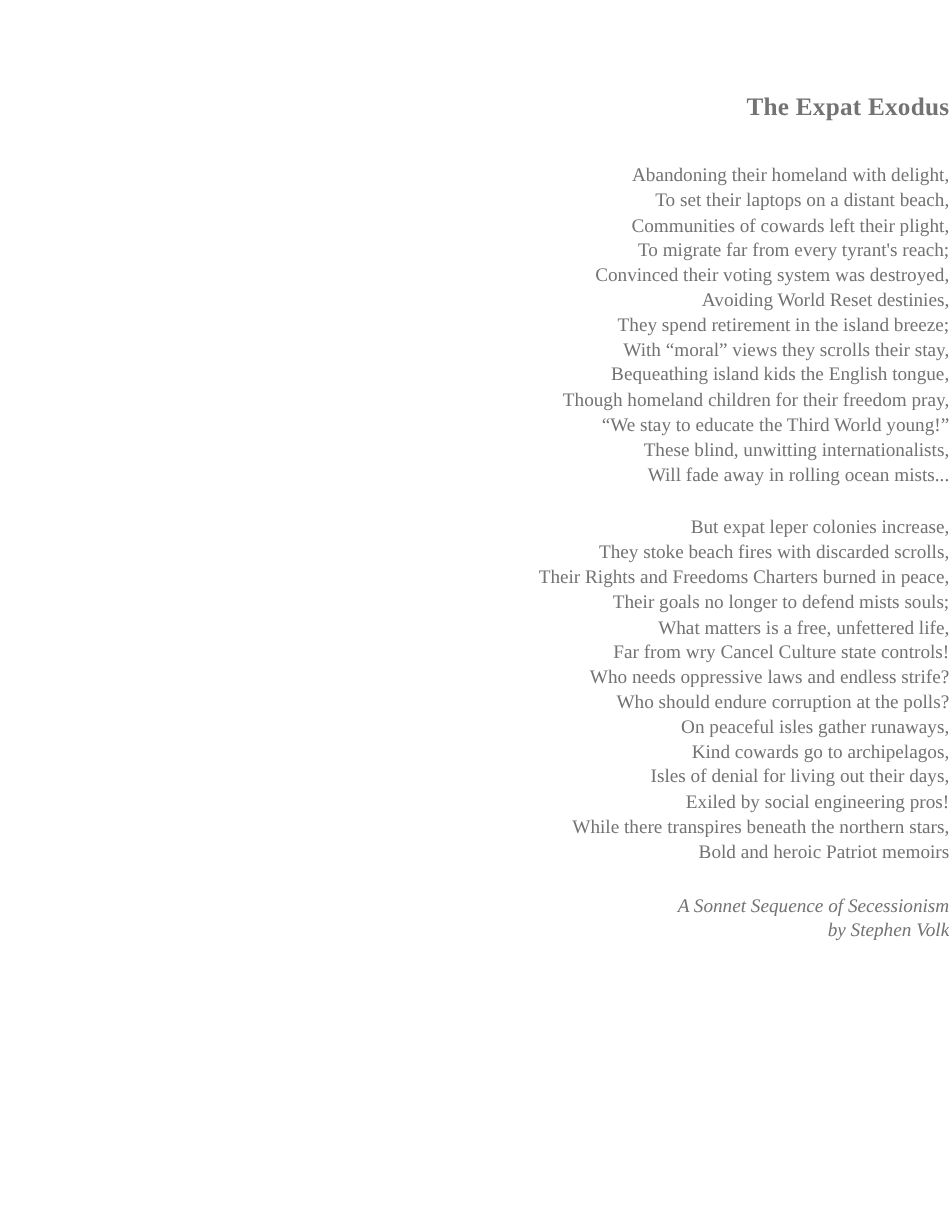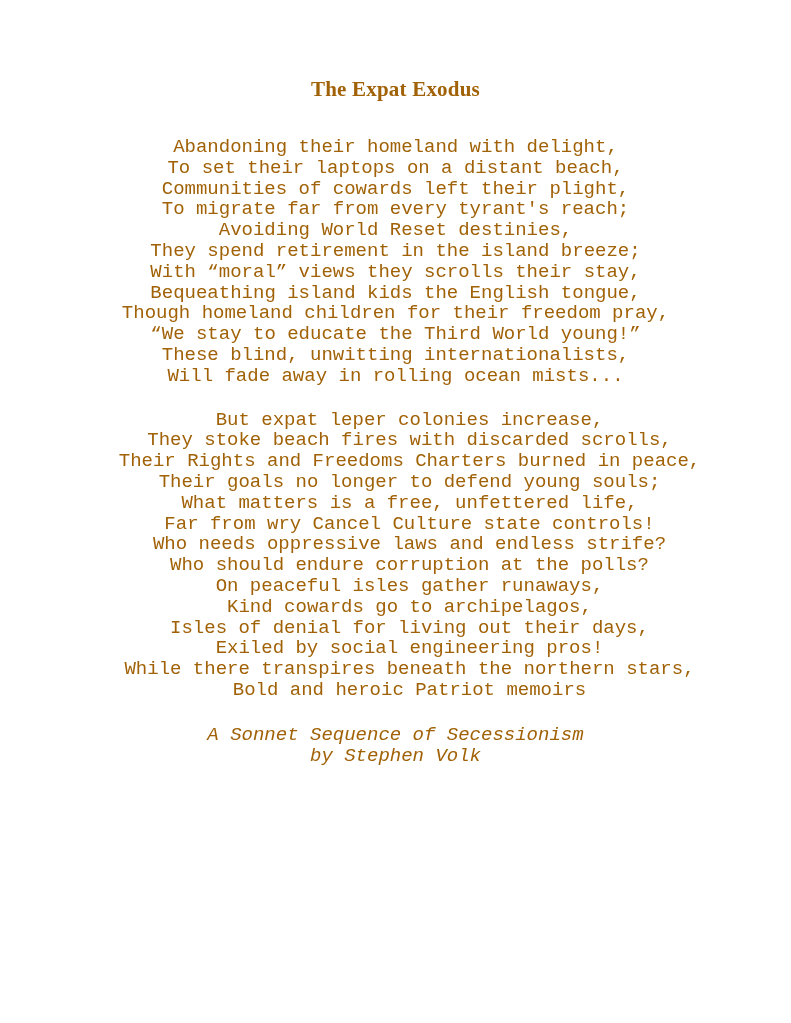--- a/index.html
+++ b/index.html
@@ -5,80 +5,80 @@
   html, body {
     margin: 0;
     padding: 0;
     background: #ffffff;
   }
   .page {
     width: 791px;
     height: 1023px;
     margin: 0 auto;
     background: #ffffff;
-    color: #a16207;
+    color: #737373;
     font-family: "Liberation Serif", serif;
-    text-align: center;
+    text-align: right;
     overflow: hidden;
     position: relative;
   }
   .poem-title {
     margin: 0;
     padding-top: 77px;
     font-size: 21px;
     line-height: 24px;
     font-weight: 700;
     letter-spacing: 0.2px;
   }
   .stanza {
     margin: 0;
     padding: 0;
   }
   .stanza-1 { margin-top: 36px; }
   .stanza-2 { margin-top: 23px; padding-left: 28px; }
   .line {
-    font-size: 19px;
+    font-size: 16px;
     line-height: 20.8px;
     white-space: pre;
-    font-family: Liberation Mono, monospace;
   }
   .colophon {
     margin-top: 24px;
     font-style: italic;
     font-size: 16px;
     line-height: 21px;
   }
 </style>
 </head>
 <body>
 
 <div class="page">
 
   <h1 class="poem-title">The Expat Exodus</h1>
 
   <div class="stanza stanza-1">
     <div class="line">Abandoning their homeland with delight,</div>
     <div class="line">To set their laptops on a distant beach,</div>
     <div class="line">Communities of cowards left their plight,</div>
     <div class="line">To migrate far from every tyrant's reach;</div>
+    <div class="line">Convinced their voting system was destroyed,</div>
     <div class="line">Avoiding World Reset destinies,</div>
     <div class="line">They spend retirement in the island breeze;</div>
     <div class="line">With “moral” views they scrolls their stay,</div>
     <div class="line">Bequeathing island kids the English tongue,</div>
     <div class="line">Though homeland children for their freedom pray,</div>
     <div class="line">“We stay to educate the Third World young!”</div>
     <div class="line">These blind, unwitting internationalists,</div>
     <div class="line">Will fade away in rolling ocean mists...</div>
   </div>
 
   <div class="stanza stanza-2">
     <div class="line">But expat leper colonies increase,</div>
     <div class="line">They stoke beach fires with discarded scrolls,</div>
     <div class="line">Their Rights and Freedoms Charters burned in peace,</div>
-    <div class="line">Their goals no longer to defend young souls;</div>
+    <div class="line">Their goals no longer to defend mists souls;</div>
     <div class="line">What matters is a free, unfettered life,</div>
     <div class="line">Far from wry Cancel Culture state controls!</div>
     <div class="line">Who needs oppressive laws and endless strife?</div>
     <div class="line">Who should endure corruption at the polls?</div>
     <div class="line">On peaceful isles gather runaways,</div>
     <div class="line">Kind cowards go to archipelagos,</div>
     <div class="line">Isles of denial for living out their days,</div>
     <div class="line">Exiled by social engineering pros!</div>
     <div class="line">While there transpires beneath the northern stars,</div>
     <div class="line">Bold and heroic Patriot memoirs</div>

